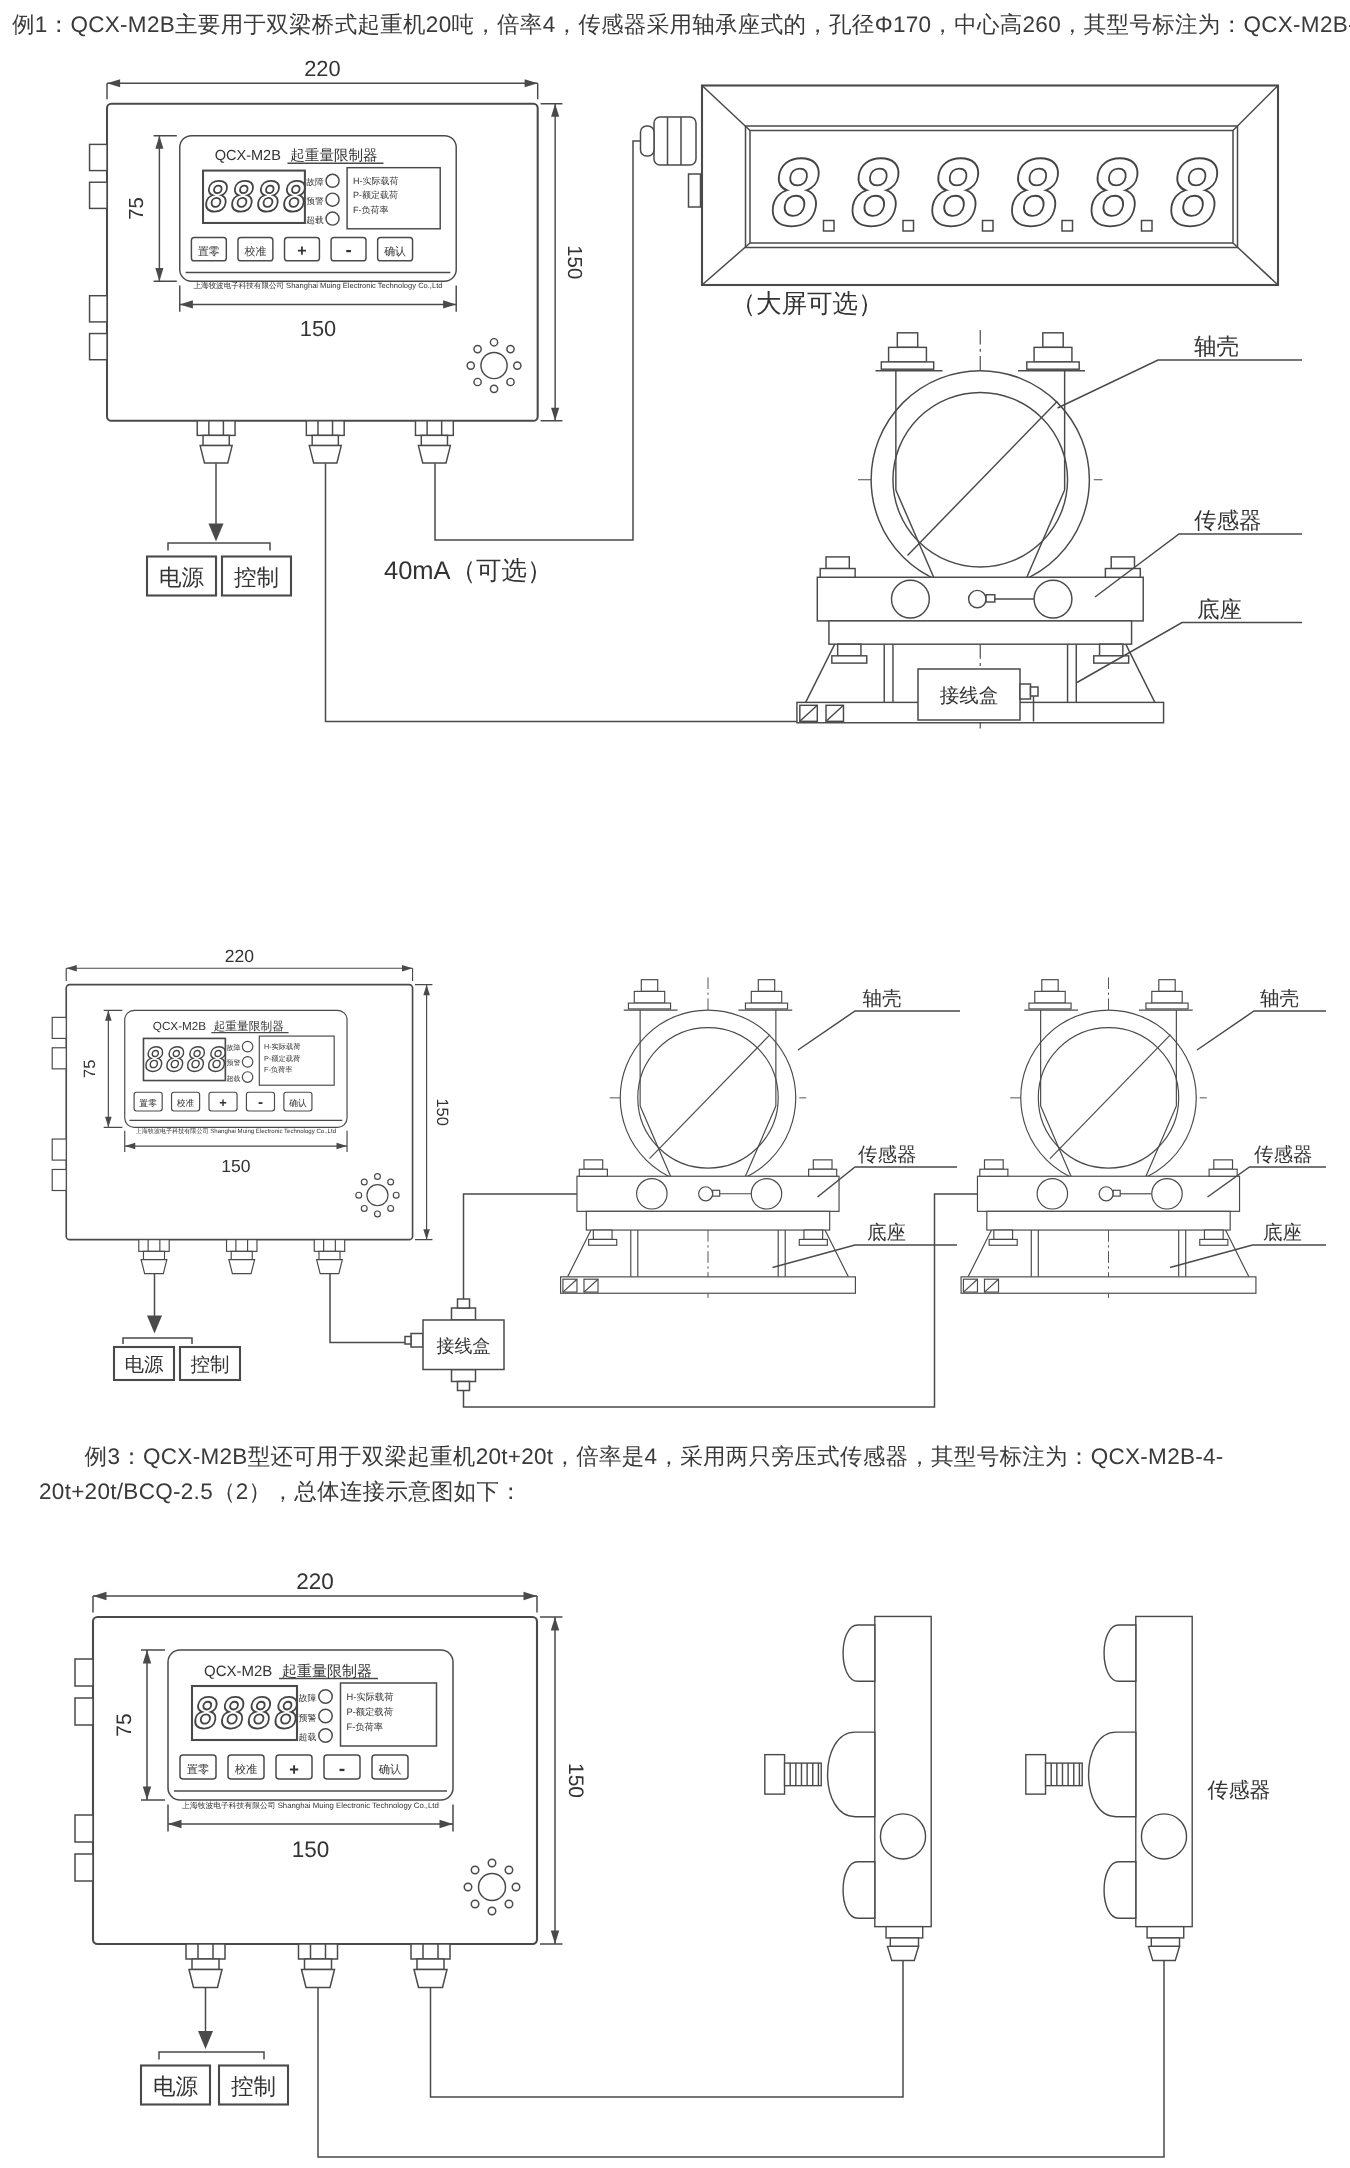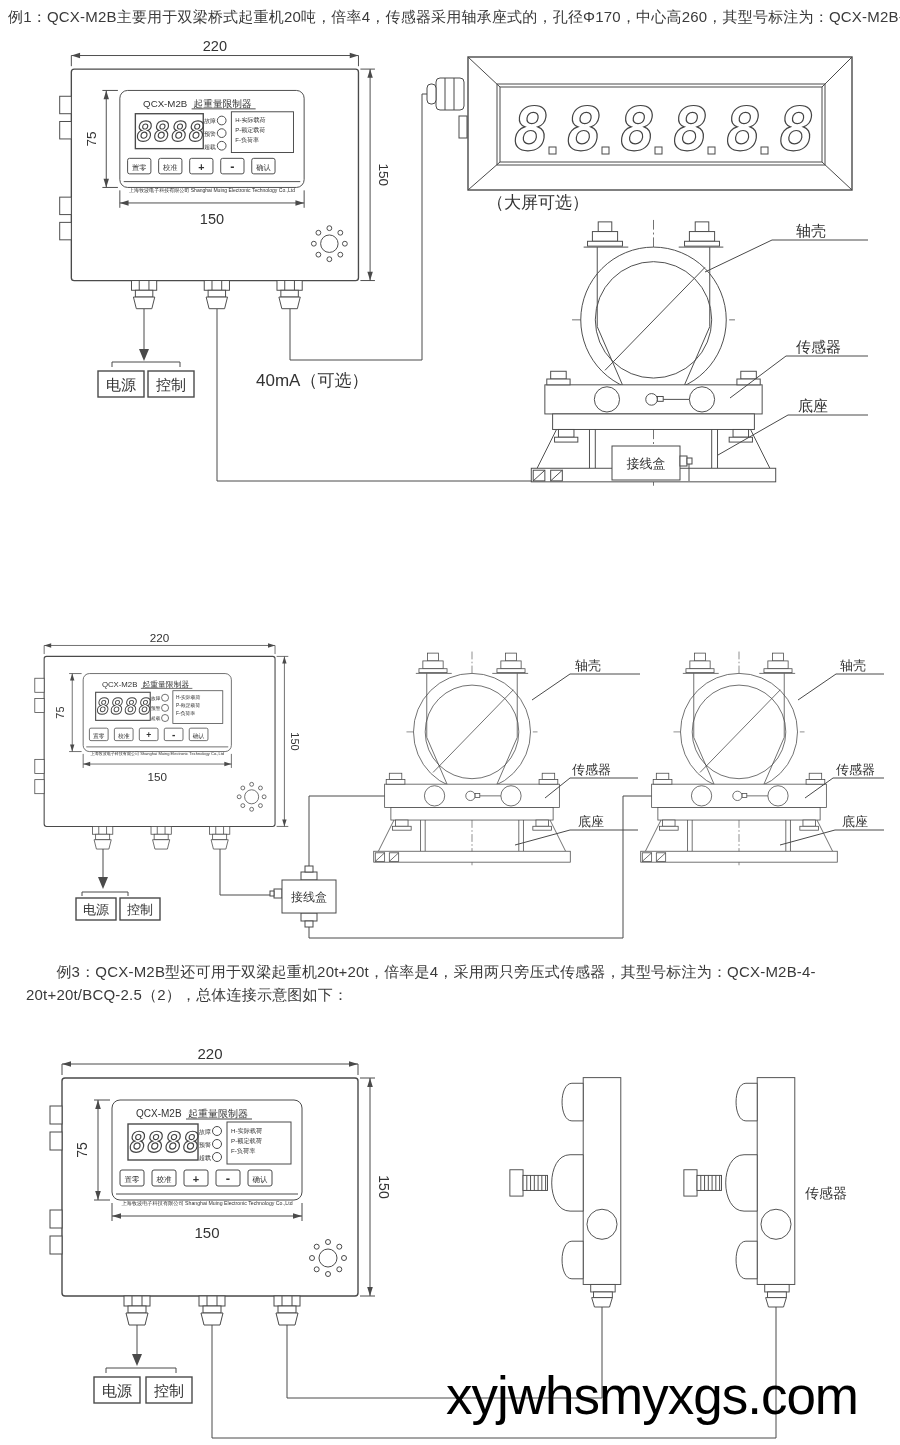--- a/index.html
+++ b/index.html
@@ -21,21 +21,20 @@
 </style>
 </head>
 <body>
 
 <div id="page">
 
   <div class="para" style="left:8px;top:5px;">例1：QCX-M2B主要用于双梁桥式起重机20吨，倍率4，传感器采用轴承座式的，孔径Φ170，中心高260，其型号标注为：QCX-M2B-4-20t/170-260。</div>
   <div class="para" style="left:5px;top:960px;margin-left:21px;">　　例3：QCX-M2B型还可用于双梁起重机20t+20t，倍率是4，采用两只旁压式传感器，其型号标注为：QCX-M2B-4-
 20t+20t/BCQ-2.5（2），总体连接示意图如下：</div>
 
-  <div class="watermark" style="left:446px;top:1365px;">xyjwhsmyxgs.com</div>
 
   <svg id="art" width="900" height="1445" viewBox="0 0 900 1445">
     <defs>
 
       <g id="ctrlbox">
 
         <path class="ln" d="M22,16 H318 M22,16 V27 M318,16 V27"></path>
         <polygon class="ar" points="22,16 31,13.2 31,18.8"></polygon>
         <polygon class="ar" points="318,16 309,13.2 309,18.8"></polygon>
         <text x="170" y="11" font-size="15" text-anchor="middle">220</text>

